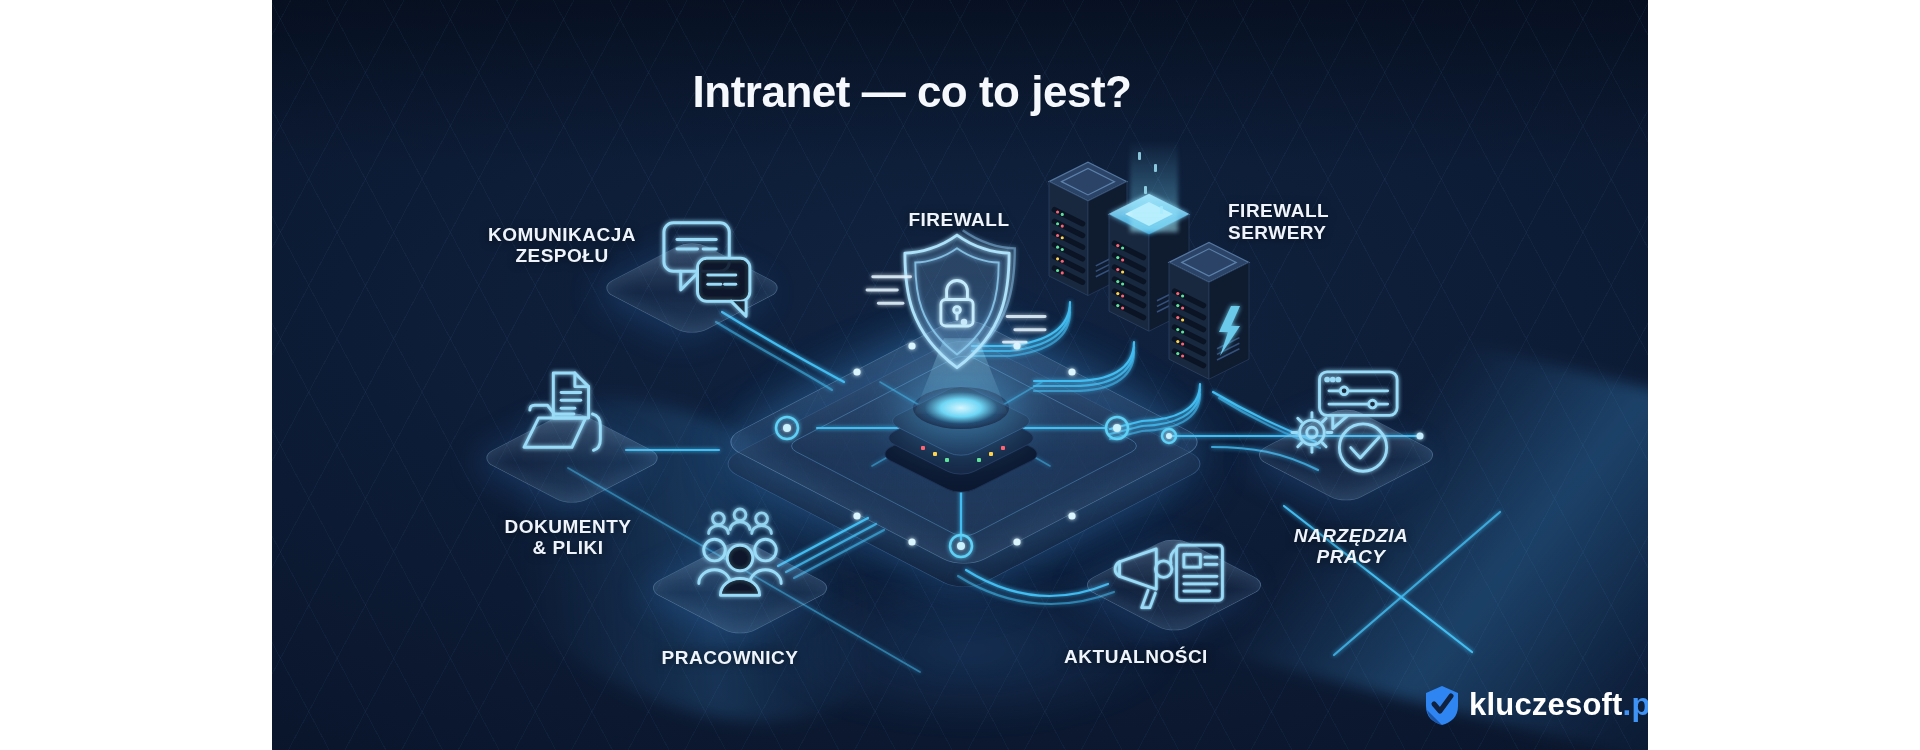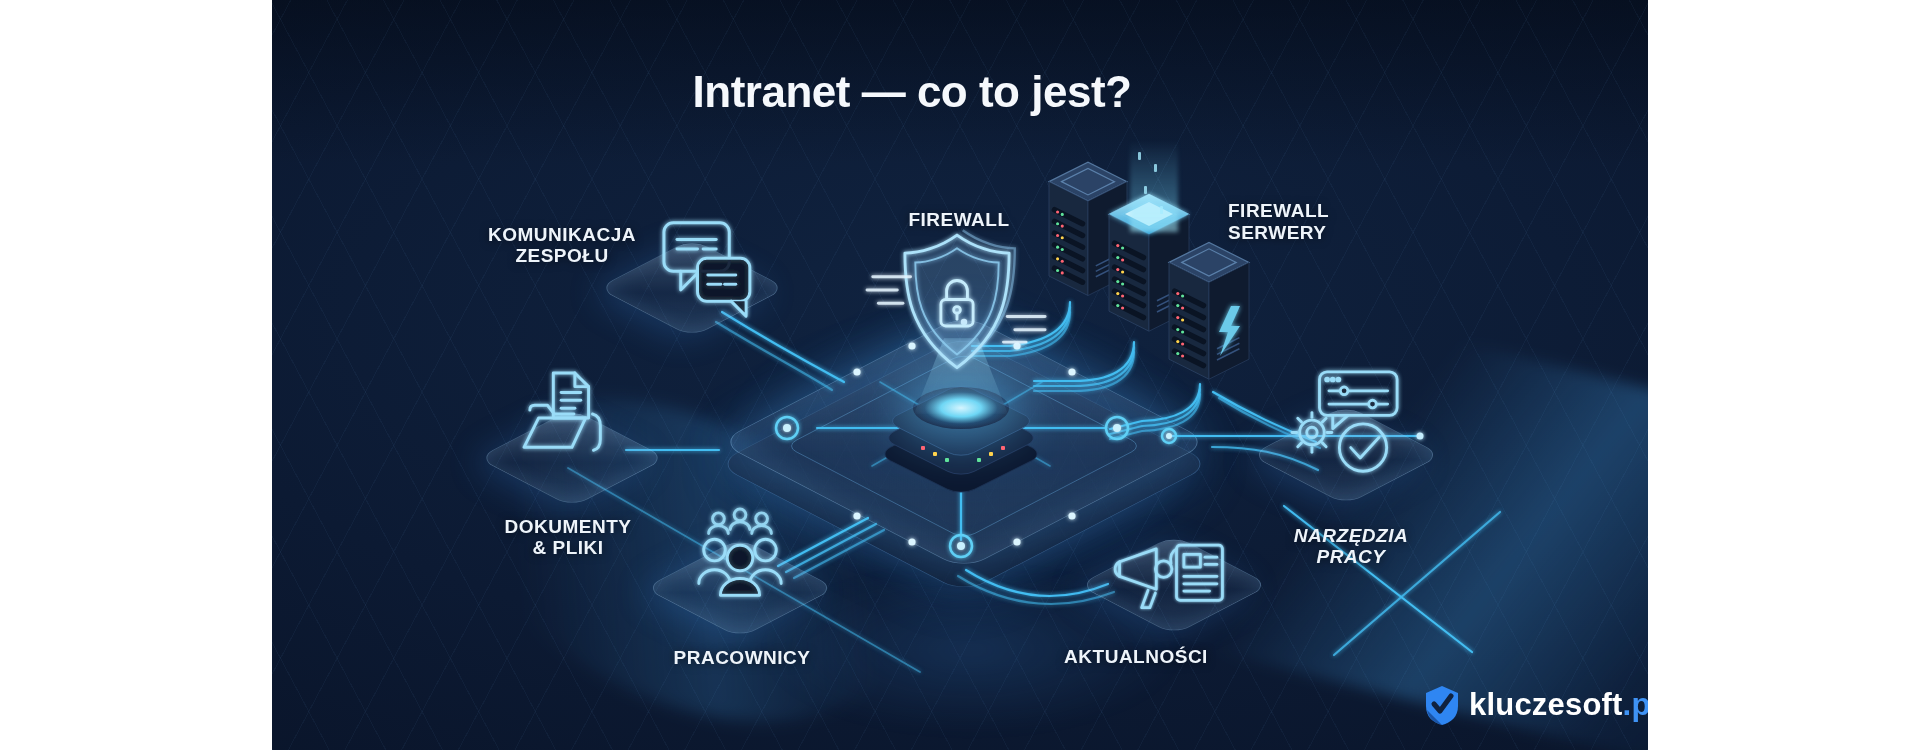--- a/index.html
+++ b/index.html
@@ -83,21 +83,21 @@
 
   
   .title{position:absolute;left:640px;top:56px;transform:translateX(-50%);
     font-size:44px;line-height:56px;font-weight:800;letter-spacing:-.5px;color:#f5f8fc;white-space:nowrap;margin-top:8px;}
   .lbl{position:absolute;transform:translateX(-50%);text-align:center;
     font-weight:700;font-size:19px;line-height:21px;letter-spacing:.5px;color:#eef4fa;
     text-shadow:0 1px 8px rgba(0,0,0,.55);white-space:nowrap;}
   .lbl span{display:block;}
   .lbl-kom {left:290px; top:224px;}
   .lbl-dok {left:296px; top:516px;text-align:center;}
-  .lbl-prac{left:470px; top:647px;}
+  .lbl-prac{left:458px; top:647px;}
   .lbl-aktu{left:864px; top:646px;}
   .lbl-narz{left:1079px;top:525px;font-style:italic;}
   .lbl-fire{left:687px; top:209px;}
   .lbl-serw{left:956px; top:200px;transform:none;text-align:left;line-height:22px;}
 
   
   .logo{position:absolute;left:1152px;top:684px;display:flex;align-items:center;gap:9px;}
   .logo-text{font-size:31px;font-weight:800;color:#ffffff;letter-spacing:.2px;white-space:nowrap;}
   .logo-text .tld{color:#3f93f5;}
 </style>

